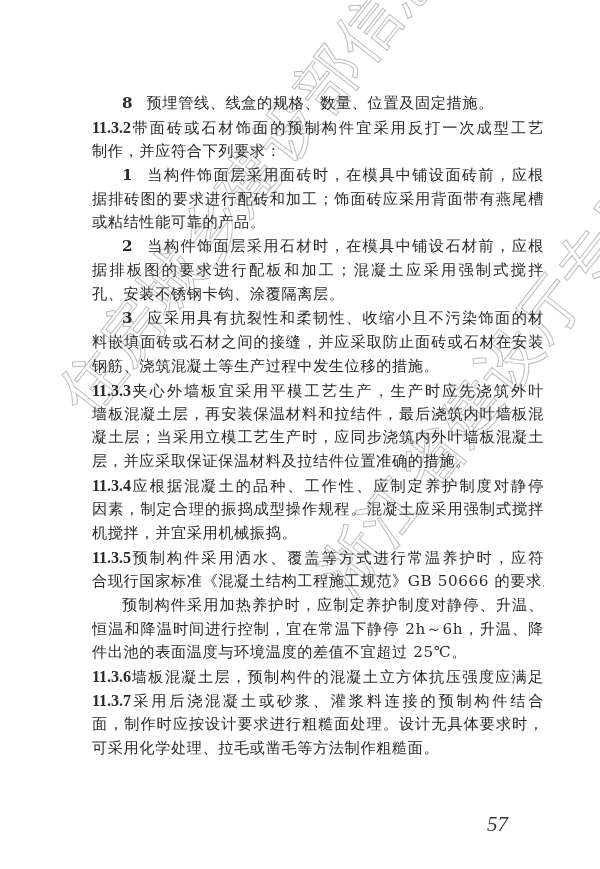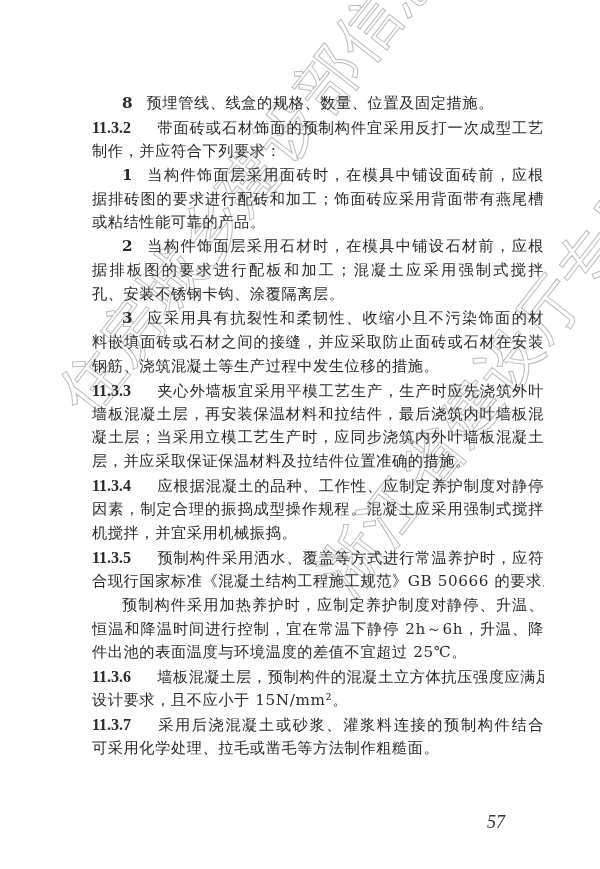--- a/index.html
+++ b/index.html
@@ -9,23 +9,23 @@
   }
   .page { position: absolute; left: 0; top: 0; width: 600px; height: 869px; }
   .content { position: absolute; left: 92px; top: 92px; width: 452px; }
   .line {
     height: 23.9px; line-height: 23.9px; font-size: 15.2px; white-space: nowrap;
     letter-spacing: 0.6px; text-align: justify; text-align-last: justify; overflow: hidden;
   }
   .line.last { text-align-last: left; }
   .indent1 { padding-left: 30px; }
   .num { font-weight: bold; font-family: "DejaVu Serif", "Liberation Serif", serif; margin-right: 14px; letter-spacing: 0; }
-  .clause { font-weight: bold; font-family: "Liberation Serif", "DejaVu Serif", serif; font-size: 16px; margin-right: 26px; letter-spacing: 0; }
+  .clause { font-weight: bold; font-family: "Liberation Serif", "DejaVu Serif", serif; font-size: 16px; margin-right: 0; letter-spacing: 0; }
   .page-number {
-    position: absolute; left: 487px; top: 812px; font-style: italic; font-size: 18px;
+    position: absolute; left: 487px; top: 812px; font-style: italic; font-size: 21px;
     font-family: "Liberation Serif", serif; color: #333; text-align: right;
   }
   .watermark {
     position: absolute; font-size: 62px; color: transparent;
     -webkit-text-stroke: 1px #bdbdbd; white-space: nowrap; pointer-events: none;
     font-family: "DejaVu Serif", serif; letter-spacing: 2px;
   }
   .wm1 { left: 40px; top: 380px; transform: rotate(-52deg); transform-origin: 0 0; }
   .wm2 { left: 300px; top: 560px; transform: rotate(-52deg); transform-origin: 0 0; }
 </style>
@@ -55,19 +55,19 @@
       <div class="line last"><span>层，并应采取保证保温材料及拉结件位置准确的措施。</span></div>
       <div class="line"><span class="clause">11.3.4</span><span>应根据混凝土的品种、工作性、应制定养护制度对静停</span></div>
       <div class="line"><span>因素，制定合理的振捣成型操作规程。混凝土应采用强制式搅拌</span></div>
       <div class="line last"><span>机搅拌，并宜采用机械振捣。</span></div>
       <div class="line"><span class="clause">11.3.5</span><span>预制构件采用洒水、覆盖等方式进行常温养护时，应符</span></div>
       <div class="line"><span>合现行国家标准《混凝土结构工程施工规范》GB 50666 的要求。</span></div>
       <div class="line indent1"><span>预制构件采用加热养护时，应制定养护制度对静停、升温、</span></div>
       <div class="line"><span>恒温和降温时间进行控制，宜在常温下静停 2h～6h，升温、降</span></div>
       <div class="line last"><span>件出池的表面温度与环境温度的差值不宜超过 25℃。</span></div>
       <div class="line"><span class="clause">11.3.6</span><span>墙板混凝土层，预制构件的混凝土立方体抗压强度应满足</span></div>
-      <div class="line last"><span>设计要求，且不应小于 15N/mm²。</span></div>
       <div class="line"><span class="clause">11.3.7</span><span>采用后浇混凝土或砂浆、灌浆料连接的预制构件结合</span></div>
+      <div class="line"><span>面，制作时应按设计要求进行粗糙面处理。设计无具体要求时，</span></div>
       <div class="line last"><span>可采用化学处理、拉毛或凿毛等方法制作粗糙面。</span></div>
     </div>
 
   <div class="page-number">57</div>
 </div>
 
 </body></html>

